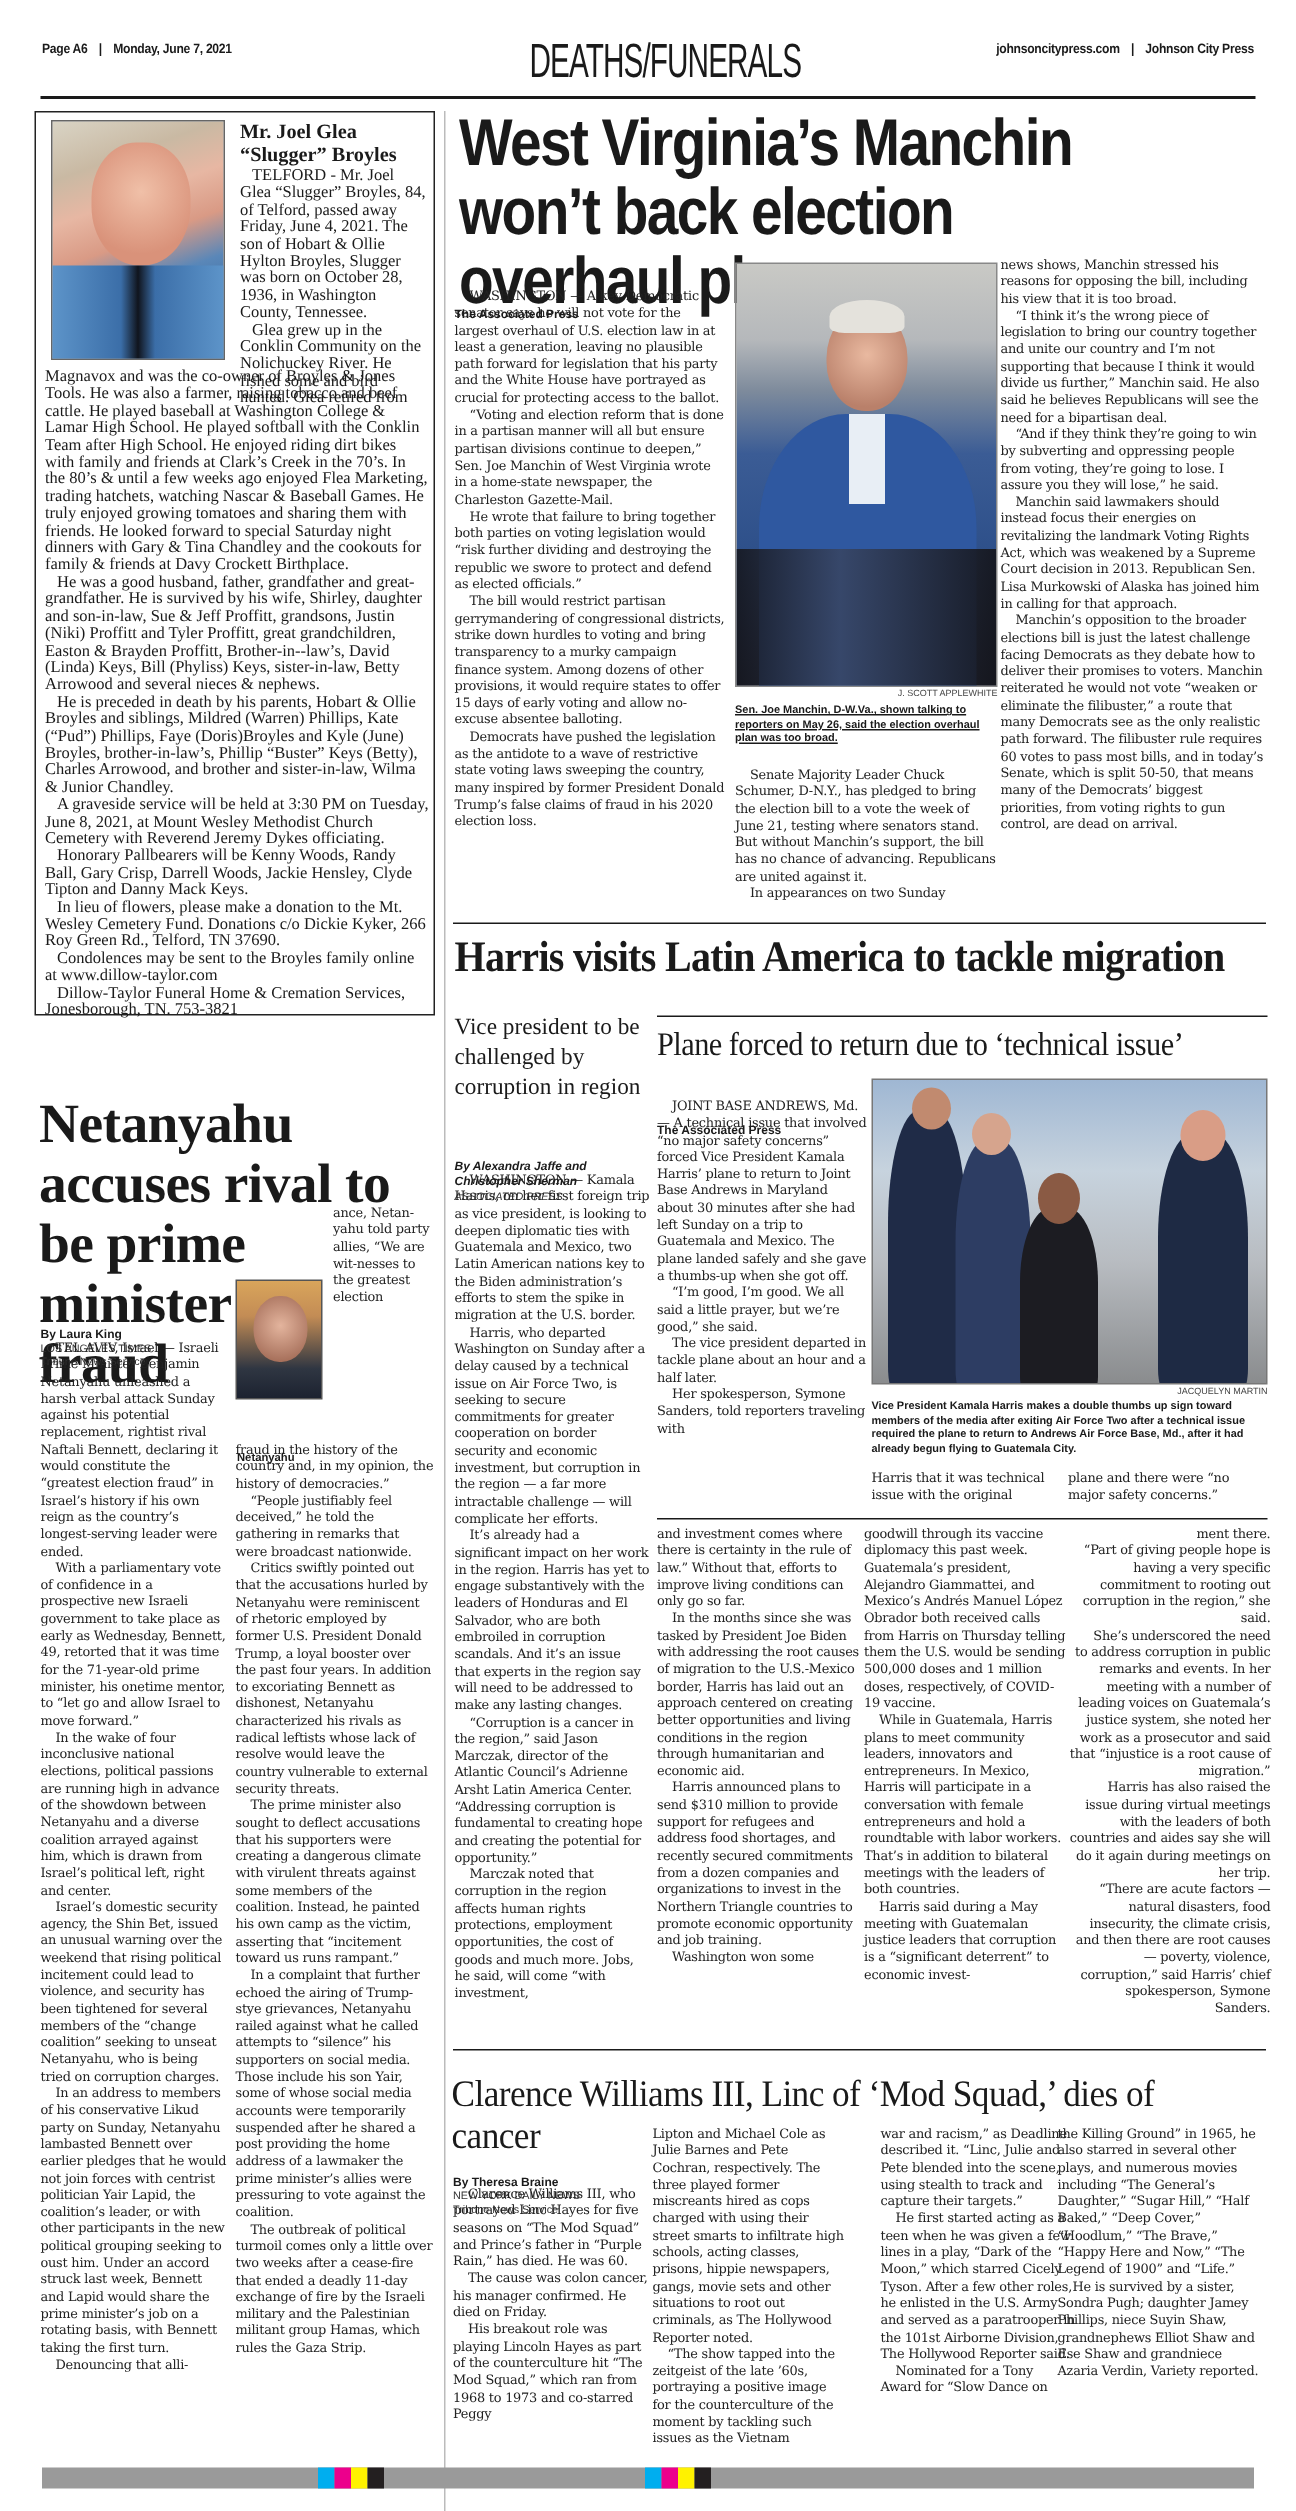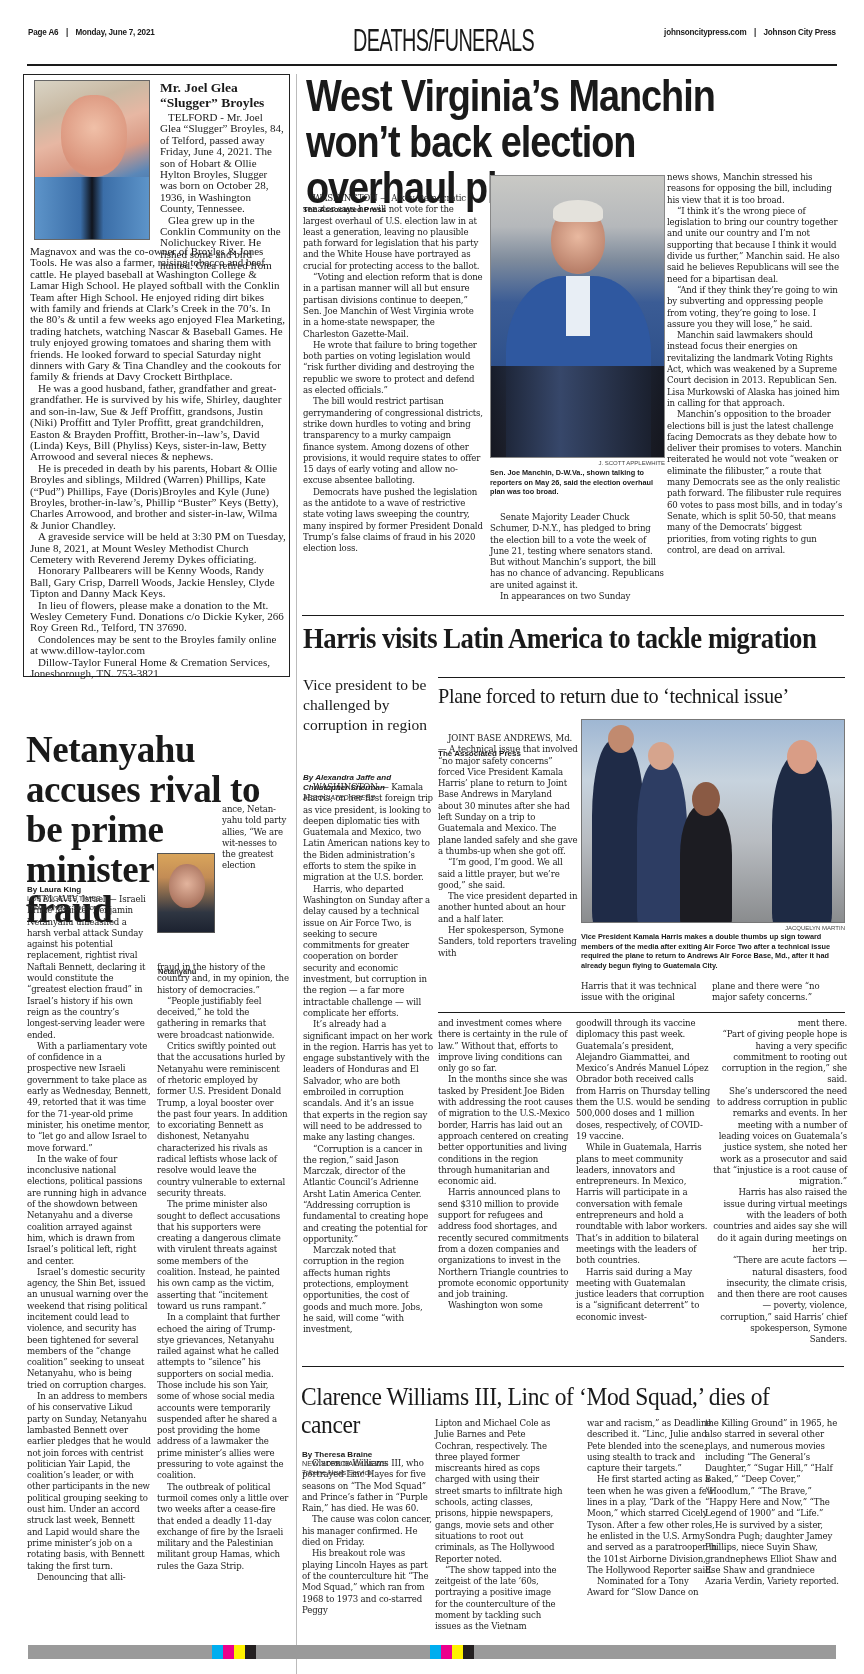--- a/index.html
+++ b/index.html
@@ -105,21 +105,21 @@
   <p>Democrats have pushed the legislation as the antidote to a wave of restrictive state voting laws sweeping the country, many inspired by former President Donald Trump’s false claims of fraud in his 2020 election loss.</p>
 </div>
 <div class="abs photo-manchin">
   <div class="suit"></div>
   <div class="shirt"></div>
   <div class="head"></div>
   <div class="hair"></div>
   <div class="phones"></div>
 </div>
 <div class="abs credit" style="left:490px; top:460px; width:175px;">J. SCOTT APPLEWHITE</div>
-<div class="abs caption" style="left:490px; top:468px; width:175px;">Sen. Joe Manchin, D-W.Va., shown talking to reporters on May 26, said the election overhaul plan was too broad.</div>
+<div class="abs caption" style="left:490px; top:468px; width:175px;text-decoration:underline;">Sen. Joe Manchin, D-W.Va., shown talking to reporters on May 26, said the election overhaul plan was too broad.</div>
 <div class="abs body" style="left:490px; top:512px; width:175px;">
   <p>Senate Majority Leader Chuck Schumer, D-N.Y., has pledged to bring the election bill to a vote the week of June 21, testing where senators stand. But without Manchin’s support, the bill has no chance of advancing. Republicans are united against it.</p>
   <p>In appearances on two Sunday</p>
 </div>
 <div class="abs body" style="left:667px; top:172px; width:178px;">
   <p style="text-indent:0">news shows, Manchin stressed his reasons for opposing the bill, including his view that it is too broad.</p>
   <p>“I think it’s the wrong piece of legislation to bring our country together and unite our country and I’m not supporting that because I think it would divide us further,” Manchin said. He also said he believes Republicans will see the need for a bipartisan deal.</p>
   <p>“And if they think they’re going to win by subverting and oppressing people from voting, they’re going to lose. I assure you they will lose,” he said.</p>
   <p>Manchin said lawmakers should instead focus their energies on revitalizing the landmark Voting Rights Act, which was weakened by a Supreme Court decision in 2013. Republican Sen. Lisa Murkowski of Alaska has joined him in calling for that approach.</p>
   <p>Manchin’s opposition to the broader elections bill is just the latest challenge facing Democrats as they debate how to deliver their promises to voters. Manchin reiterated he would not vote “weaken or eliminate the filibuster,” a route that many Democrats see as the only realistic path forward. The filibuster rule requires 60 votes to pass most bills, and in today’s Senate, which is split 50-50, that means many of the Democrats’ biggest priorities, from voting rights to gun control, are dead on arrival.</p>
@@ -141,21 +141,21 @@
   <p>Harris, who departed Washington on Sunday after a delay caused by a technical issue on Air Force Two, is seeking to secure commitments for greater cooperation on border security and economic investment, but corruption in the region — a far more intractable challenge — will complicate her efforts.</p>
   <p>It’s already had a significant impact on her work in the region. Harris has yet to engage substantively with the leaders of Honduras and El Salvador, who are both embroiled in corruption scandals. And it’s an issue that experts in the region say will need to be addressed to make any lasting changes.</p>
   <p>“Corruption is a cancer in the region,” said Jason Marczak, director of the Atlantic Council’s Adrienne Arsht Latin America Center. “Addressing corruption is fundamental to creating hope and creating the potential for opportunity.”</p>
   <p>Marczak noted that corruption in the region affects human rights protections, employment opportunities, the cost of goods and much more. Jobs, he said, will come “with investment,</p>
 </div>
 
 <div class="abs byline" style="left:438px; top:717px;">The Associated Press</div>
 <div class="abs body" style="left:438px; top:733px; width:140px;">
   <p>JOINT BASE ANDREWS, Md. — A technical issue that involved “no major safety concerns” forced Vice President Kamala Harris’ plane to return to Joint Base Andrews in Maryland about 30 minutes after she had left Sunday on a trip to Guatemala and Mexico. The plane landed safely and she gave a thumbs-up when she got off.</p>
   <p>“I’m good, I’m good. We all said a little prayer, but we’re good,” she said.</p>
-  <p>The vice president departed in another hunted about an hour and a half later.</p>
+  <p>The vice president departed in tackle plane about an hour and a half later.</p>
   <p>Her spokesperson, Symone Sanders, told reporters traveling with</p>
 </div>
 <div class="abs photo-harris">
   <div class="p" style="left:10px; top:20px; width:52px; height:190px; background:#1f2b47;"></div>
   <div class="p" style="left:55px; top:40px; width:50px; height:170px; background:#2d3d63;"></div>
   <div class="p" style="left:98px; top:85px; width:52px; height:125px; background:#1c1c22;"></div>
   <div class="p" style="left:110px; top:62px; width:28px; height:34px; border-radius:50%; background:#8a5a44;"></div>
   <div class="p" style="left:190px; top:35px; width:60px; height:175px; background:#1e2a44;"></div>
   <div class="p" style="left:205px; top:20px; width:30px; height:34px; border-radius:50%; background:#d99d86;"></div>
   <div class="p" style="left:26px; top:5px; width:26px; height:28px; border-radius:50%; background:#c18a6f;"></div>

